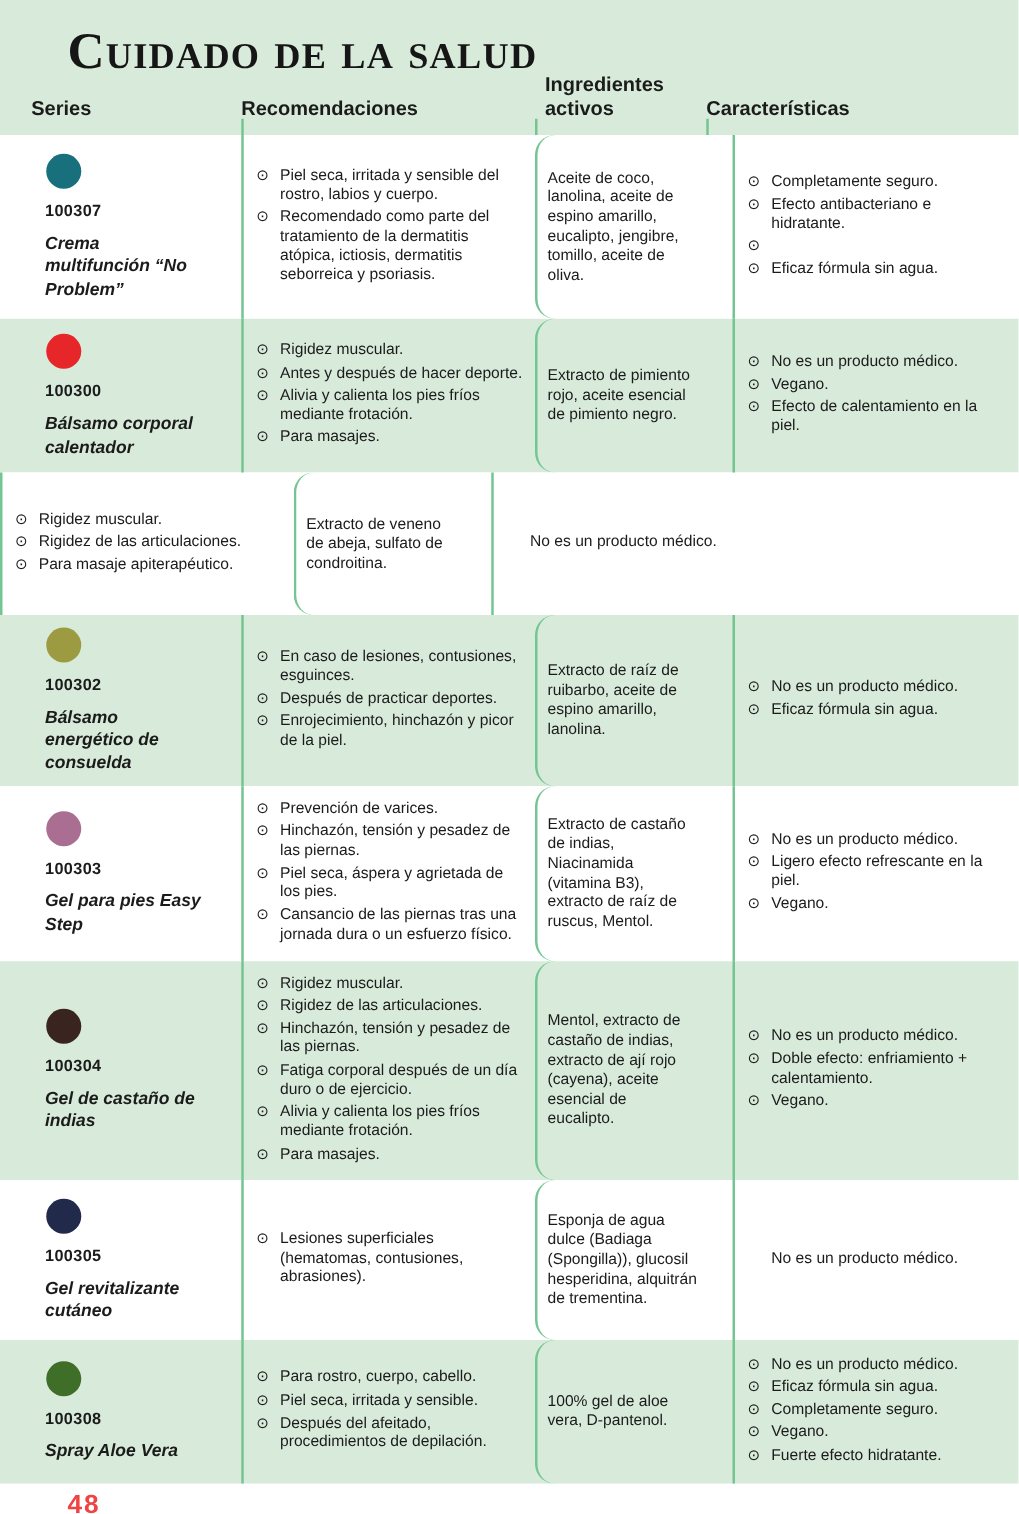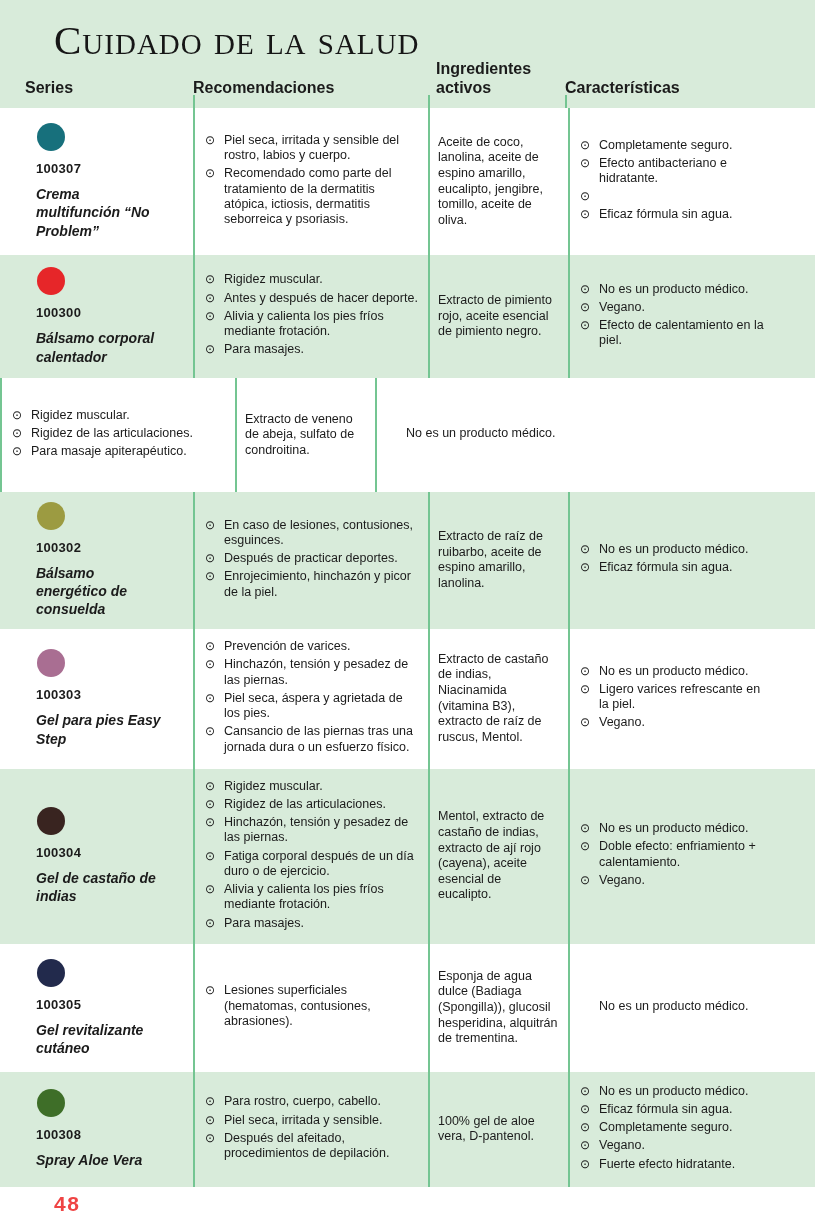--- a/index.html
+++ b/index.html
@@ -11,21 +11,21 @@
   html,body{margin:0;padding:0;background:#fff;}
   .page{
     width:815px;height:1211px;background:#fff;position:relative;
     font-family:"Liberation Sans",sans-serif;color:var(--ink);overflow:hidden;
   }
   
   .hdr{height:108px;background:var(--bg-green);position:relative;}
   .title{
     margin:0;position:absolute;left:54px;top:16px;
     font-family:"Liberation Serif",serif;font-variant:small-caps;
-    font-weight:400;font-size:41px;letter-spacing:1px;color:#161616;
+    font-weight:700;font-size:41px;letter-spacing:1px;color:#161616;
   }
   .col-head{
     position:absolute;bottom:11px;font-weight:bold;font-size:16px;
     line-height:1.15;
   }
   .ch-series{left:25px;width:193px;}
   .ch-recs{left:193px;width:235px;}
   .ch-ingr{left:436px;width:122px;}
   .ch-chars{left:565px;width:200px;}
   .hdr-tick{position:absolute;bottom:0;width:2px;height:13px;background:var(--line);}
@@ -38,21 +38,21 @@
   #product-table .row:nth-child(2){min-height:123px;}
   #product-table .row:nth-child(3){min-height:114px;}
   #product-table .row:nth-child(4){min-height:123px;}
   #product-table .row:nth-child(5){min-height:140px;}
   #product-table .row:nth-child(6){min-height:157px;}
   #product-table .row:nth-child(7){min-height:128px;}
   #product-table .row:nth-child(8){min-height:115px;}
   .col{display:flex;flex-direction:column;justify-content:center;padding:10px 6px;}
   .col-series{width:193px;padding-left:36px;}
   .col-recs{width:235px;border-left:2px solid var(--line);padding-left:10px;}
-  .col-ingr{width:140px;border-left:2px solid var(--line);padding-left:8px;}
+  .col-ingr{width:158px;border-left:2px solid var(--line);padding-left:8px;border-radius:16px;}
   .col-chars{flex:1;border-left:2px solid var(--line);padding-left:10px;}
   .dot{width:28px;height:28px;border-radius:50%;margin:0 0 10px 1px;}
   .code{font-weight:bold;font-size:13px;margin-bottom:9px;letter-spacing:.3px;}
   .pname{font-weight:bold;font-size:14px;line-height:1.3;max-width:128px;font-style:italic;}
   .blist{list-style:none;margin:0;padding:0;font-size:12.5px;line-height:1.22;}
   .blist li{display:flex;margin:0 0 3px 0;}
   .bullet{flex:0 0 19px;font-size:12px;}
   .btext{flex:1;}
   .col-recs .btext{max-width:200px;}
   .col-chars .btext{max-width:172px;}
@@ -270,21 +270,21 @@
       <p class="ingr">Extracto de castaño de indias, Niacinamida (vitamina B3), extracto de raíz de ruscus, Mentol.</p>
     </div>
     <div class="col col-chars">
       <ul class="blist char-list">
             <li>
               <span class="bullet">⊙</span>
               <span class="btext">No es un producto médico.</span>
             </li>
             <li>
               <span class="bullet">⊙</span>
-              <span class="btext">Ligero varices refrescante en la piel.</span>
+              <span class="btext">Ligero efecto refrescante en la piel.</span>
             </li>
             <li>
               <span class="bullet">⊙</span>
               <span class="btext">Vegano.</span>
             </li>
           </ul>
     </div>
   </section>
 
   <section class="row bg-green">

